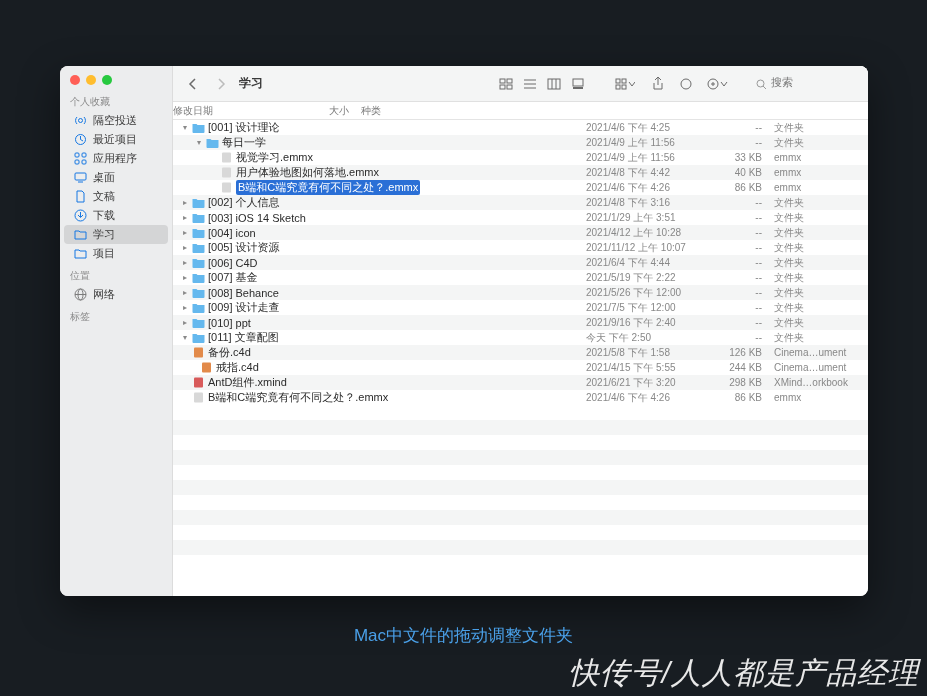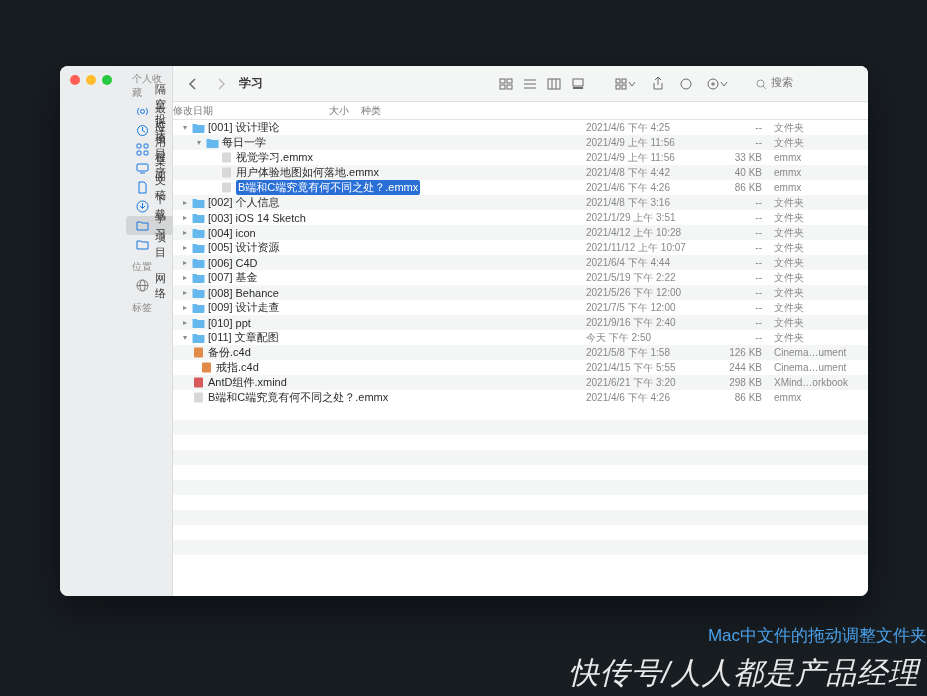--- a/index.html
+++ b/index.html
@@ -1,18 +1,18 @@
 <!DOCTYPE html>
 <html><head>
 <meta charset="utf-8">
 <style>
 * { margin: 0; padding: 0; box-sizing: border-box; }
 body { font-family: "PingFang SC", -apple-system, sans-serif; background: #181d22; width: 927px; height: 696px; position: relative; overflow: hidden; }
 .window { position: absolute; left: 60px; top: 66px; width: 808px; height: 530px; background: #f4f5f5; border-radius: 8px; box-shadow: 0 14px 40px rgba(0,0,0,0.45); display: flex; overflow: hidden; }
-.sidebar { width: 113px; background: #ecedee; border-right: 1px solid #dcdcdc; display: flex; flex-direction: row; font-size: 11px; color: #3b3b3b; }
+.sidebar { width: 113px; background: #ecedee; border-right: 1px solid #dcdcdc; display: flex; flex-direction: column; font-size: 11px; color: #3b3b3b; }
 .traffic { display: flex; gap: 6px; padding: 9px 10px 4px 10px; }
 .traffic span { width: 10px; height: 10px; border-radius: 50%; }
 .tr-r { background: #ff5f56; } .tr-y { background: #ffbd2e; } .tr-g { background: #27c93f; }
 .sb-sect { padding: 6px 10px 2px 10px; font-size: 10px; color: #8a8a8a; }
 .sb-item { display: flex; align-items: center; gap: 6px; padding: 2px 8px 2px 10px; height: 19px; cursor: pointer; border-radius: 4px; margin: 0 4px; }
 .sb-item.sel { background: #d4d5d6; }
 .sb-ic { width: 13px; height: 13px; display: flex; align-items: center; justify-content: center; color: #1577e2; }
 .sb-lab { color: #3b3b3b; }
 .sb-ic.gray { color: #7c7c7c; }
 .main { flex: 1; display: flex; flex-direction: column; background: #fff; }
@@ -34,21 +34,21 @@
 .row.alt { background: #f4f5f5; }
 .row .c-name { flex: 1; display: flex; align-items: center; gap: 3px; overflow: hidden; }
 .row .c-date { width: 126px; color: #888; font-size: 10px; }
 .row .c-size { width: 56px; text-align: right; padding-right: 6px; color: #888; font-size: 10px; }
 .row .c-kind { width: 100px; padding-left: 6px; color: #888; font-size: 10px; overflow: hidden; text-overflow: ellipsis; white-space: nowrap; }
 .disc { width: 8px; text-align: center; color: #8a8a8a; font-size: 8px; cursor: pointer; }
 .fi { width: 13px; height: 11px; display: flex; align-items: center; justify-content: center; }
 .fi svg { width: 13px; height: 11px; }
 .nm { color: #2b2b2b; white-space: nowrap; }
 .nm.edit { background: #2a6fd6; color: #fff; padding: 0 2px; border-radius: 2px; }
-.caption { position: absolute; left: 0; width: 927px; top: 624px; text-align: right; color: #4aa0e8; font-size: 17px; }
+.caption { position: absolute; left: 0; width: 927px; top: 624px; text-align: center; color: #4aa0e8; font-size: 17px; }
 .stamp { position: absolute; right: 8px; bottom: 2px; color: #e8e8e8; font-size: 30px; font-style: italic; font-weight: 300; letter-spacing: 1px; }
 </style>
 </head>
 <body>
 
 <div class="window">
   <div class="sidebar">
     <div class="traffic">
       <span class="tr-r"></span>
       <span class="tr-y"></span>

